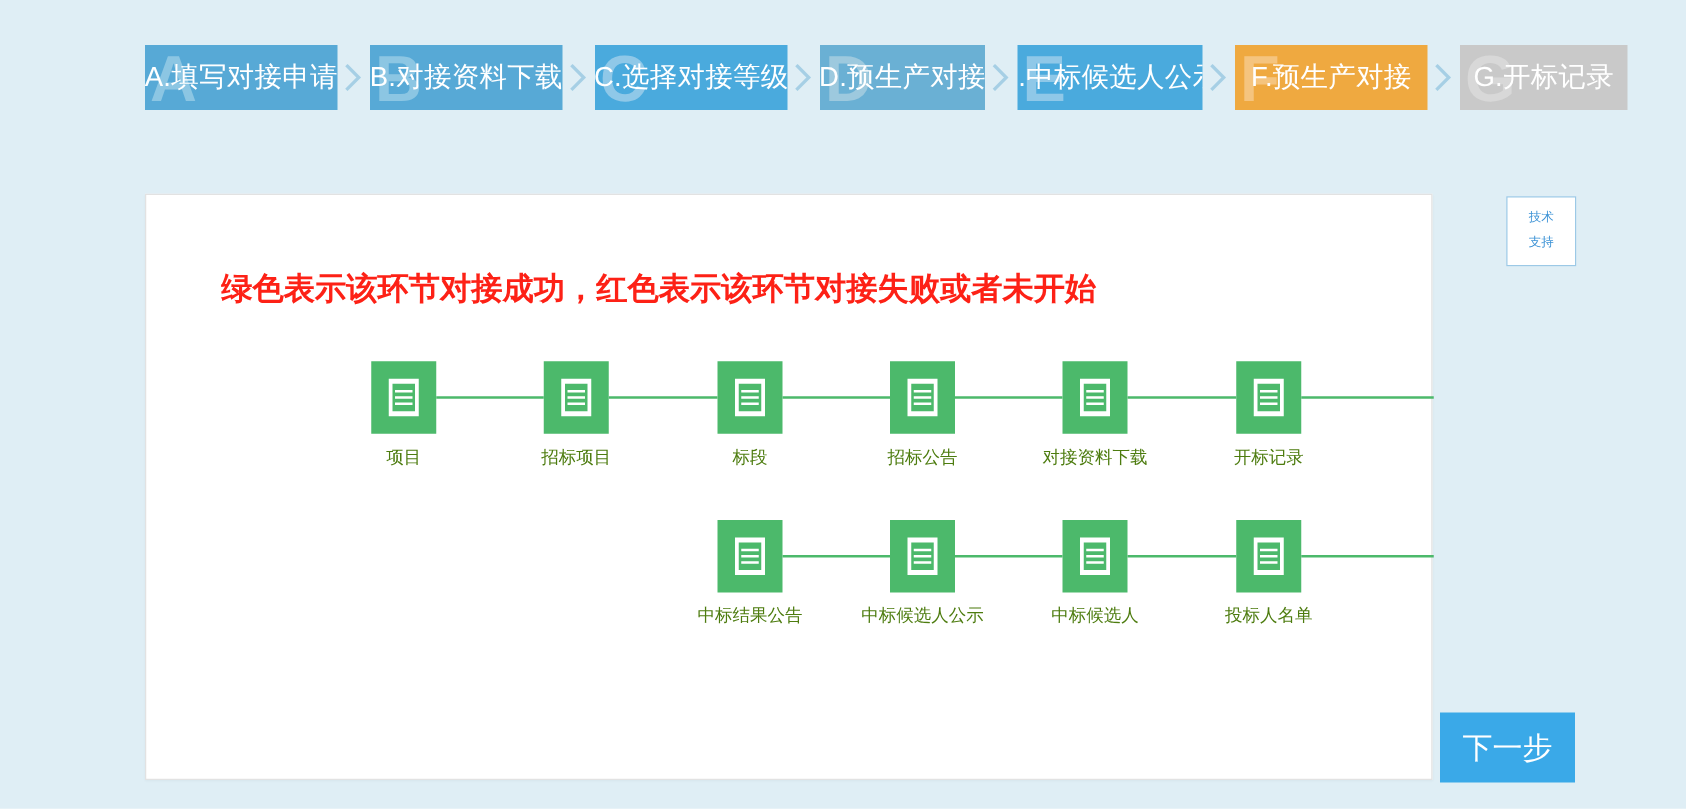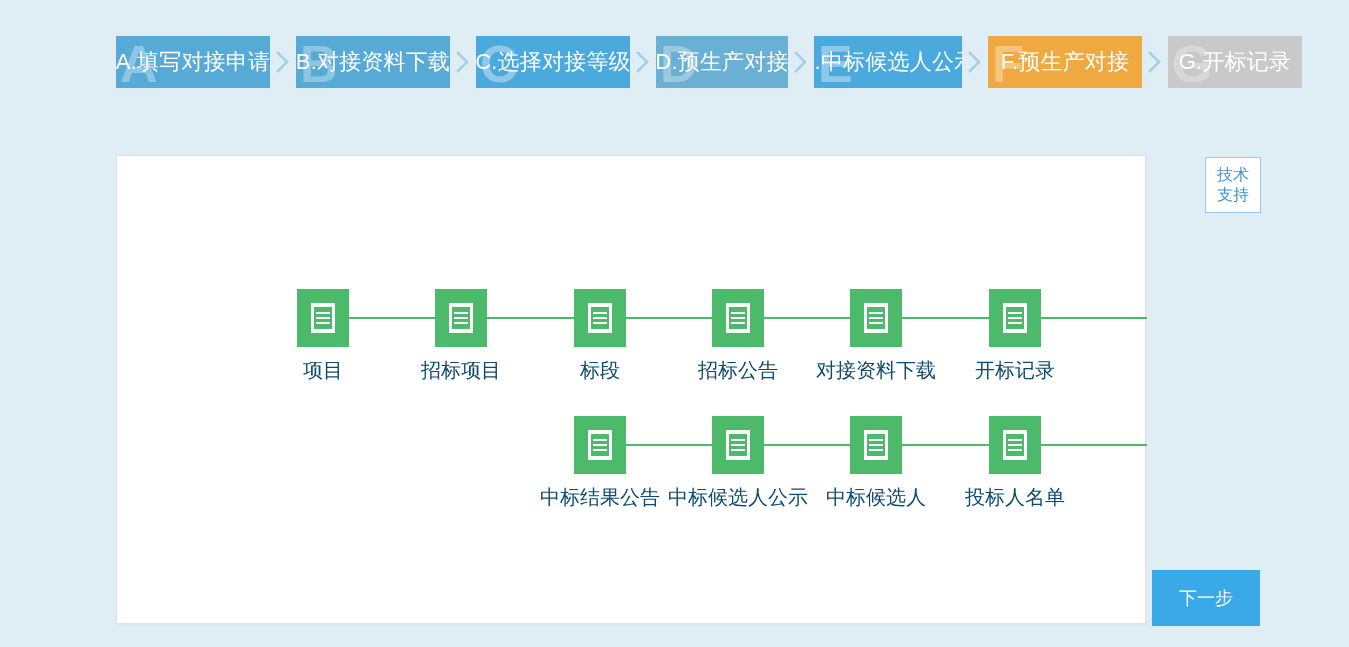--- a/index.html
+++ b/index.html
@@ -132,57 +132,57 @@
     align-items: center;
   }
   .node .doc .inner i {
     display: block;
     width: 100%;
     height: 2px;
     background: #ffffff;
   }
   .nodelabel {
     position: absolute;
-    color: #0c4a6e;
-    font-size: 20px;
+    color: #4d7c0f;
+    font-size: 14px;
     white-space: nowrap;
     text-align: center;
     z-index: 3;
   }
 
   
   #support {
     position: absolute;
     left: 1205px;
     top: 157px;
     width: 56px;
     height: 56px;
     border: 1px solid #9cc9e6;
     background: #ffffff;
     box-sizing: border-box;
     display: flex;
     flex-direction: column;
     align-items: center;
     justify-content: center;
     color: #3d93d6;
-    font-size: 16px;
+    font-size: 10px;
     line-height: 20px;
     cursor: pointer;
   }
 
   
   #nextbtn {
     position: absolute;
     left: 1152px;
     top: 570px;
     width: 108px;
     height: 56px;
     background: #3aa9e8;
     color: #ffffff;
-    font-size: 18px;
+    font-size: 24px;
     display: flex;
     align-items: center;
     justify-content: center;
     cursor: pointer;
     border: none;
     font-family: inherit;
   }
 </style>
 </head>
 <body style="background: rgb(223, 238, 245);">
@@ -243,20 +243,21 @@
       </svg>
     </div>
     <div class="step" style="background: rgb(201, 201, 201); width: 134px;">
       <span class="watermark" style="color: rgb(216, 216, 216);">G</span>
       <span class="steplabel">G.开标记录</span>
     </div>
   </div>
 
 <div id="panel">
 
+  <div id="notice" style="color: rgb(253, 33, 22);">绿色表示该环节对接成功，红色表示该环节对接失败或者未开始</div>
 
   <div id="flow">
     <svg id="flow-lines" viewBox="0 0 1030 469">
         <line x1="232" y1="162" x2="318" y2="162" stroke="#4cb96b" stroke-width="2"></line>
         <line x1="370" y1="162" x2="457" y2="162" stroke="#4cb96b" stroke-width="2"></line>
         <line x1="509" y1="162" x2="595" y2="162" stroke="#4cb96b" stroke-width="2"></line>
         <line x1="647" y1="162" x2="733" y2="162" stroke="#4cb96b" stroke-width="2"></line>
         <line x1="785" y1="162" x2="872" y2="162" stroke="#4cb96b" stroke-width="2"></line>
         <line x1="509" y1="289" x2="595" y2="289" stroke="#4cb96b" stroke-width="2"></line>
         <line x1="647" y1="289" x2="733" y2="289" stroke="#4cb96b" stroke-width="2"></line>

